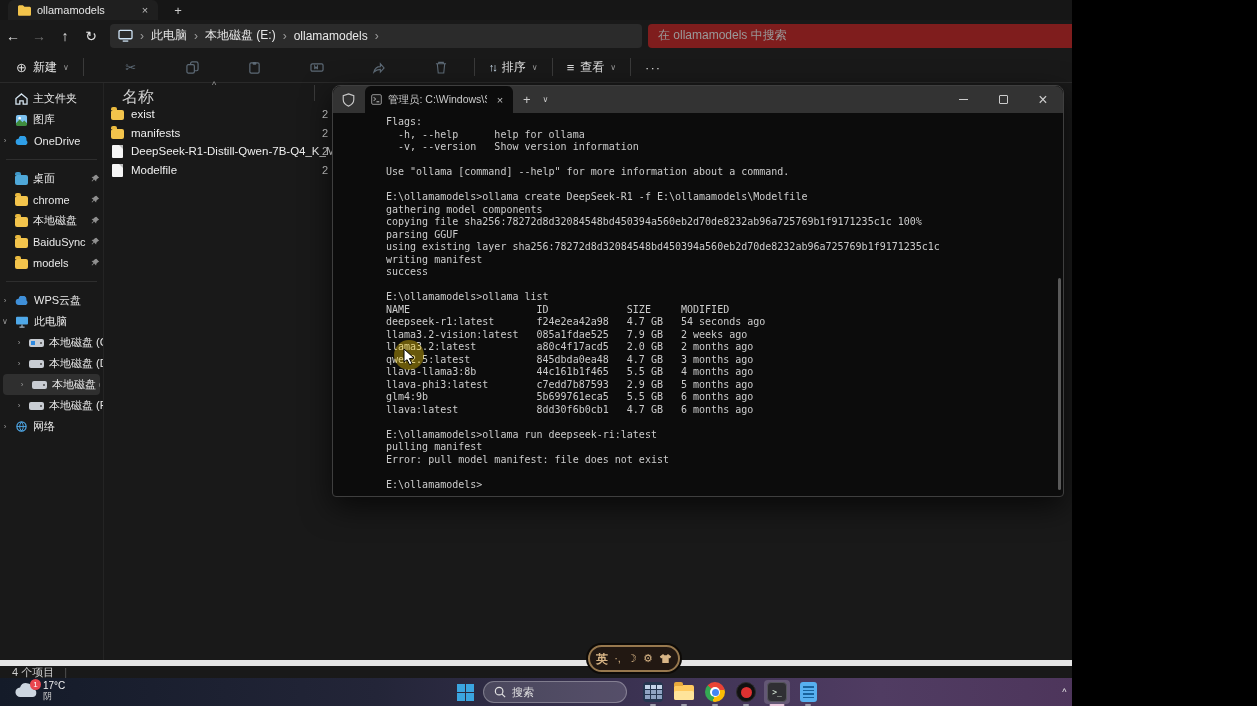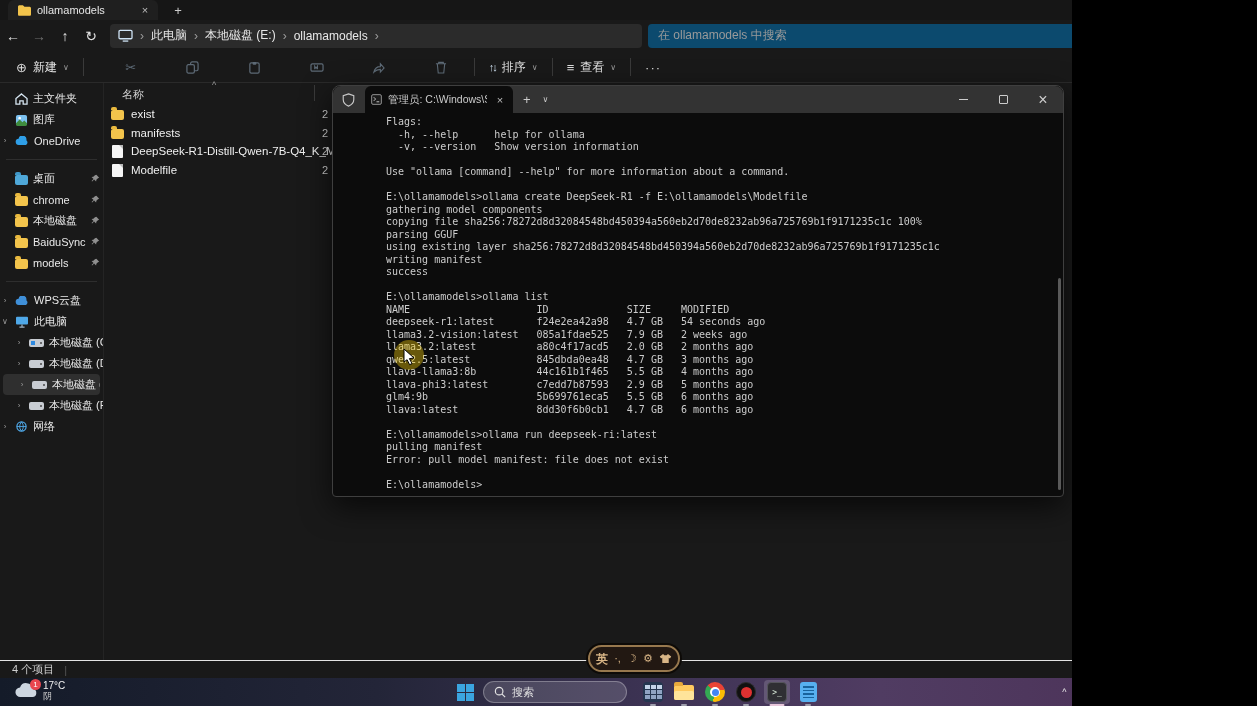--- a/index.html
+++ b/index.html
@@ -18,21 +18,21 @@
   .wc .bar { width:9px; height:1px; background:#ccc; }
   .wc .restore { width:8px; height:8px; border:1px solid #ccc; border-radius:1px; position:relative; }
   .wc .restore::before { content:""; position:absolute; left:1px; top:-3px; width:8px; height:8px; border:1px solid #ccc; border-left:none; border-bottom:none; border-radius:1px; }
 
   .navbar { position:absolute; left:0; top:20px; width:1257px; height:31px; display:flex; align-items:center; }
   .navbtn { width:26px; height:24px; display:flex; align-items:center; justify-content:center; color:#e3e3e3; font-size:14px; border-radius:4px; }
   .navbtn.dim { color:#6f6f6f; }
   .crumbbar { margin-left:6px; width:532px; height:24px; background:#2b2b2b; border-radius:4px; display:flex; align-items:center; padding:0 8px; gap:7px; }
   .crumb { font-size:12px; color:#e8e8e8; white-space:nowrap; }
   .crumb-sep { font-size:12px; color:#9c9c9c; }
-  .searchbar { margin-left:6px; flex:1; margin-right:8px; height:24px; background:#0c4a6e; border-radius:4px; display:flex; align-items:center; padding:0 10px; }
+  .searchbar { margin-left:6px; flex:1; margin-right:8px; height:24px; background:#7f1d1d; border-radius:4px; display:flex; align-items:center; padding:0 10px; }
   .search-ph { font-size:12px; color:#9a9a9a; flex:1; }
 
   .toolbar { position:absolute; left:0; top:52px; width:1257px; height:31px; display:flex; align-items:center; border-bottom:1px solid #2a2a2a; padding:0 8px; }
   .tbtn { display:flex; align-items:center; gap:6px; height:26px; padding:0 8px; border-radius:4px; color:#e6e6e6; font-size:12px; }
   .tbtn .glyph { font-size:13px; color:#dcdcdc; }
   .tico { width:30px; height:26px; display:flex; align-items:center; justify-content:center; color:#5d6a76; font-size:13px; }
   .tsep { width:1px; height:18px; background:#3a3a3a; margin:0 6px; }
   .chev { font-size:8px; color:#9a9a9a; }
   .details-btn { position:absolute; right:12px; display:flex; align-items:center; gap:6px; color:#e6e6e6; font-size:12px; }
 
@@ -47,32 +47,32 @@
   .sb-item.ind { padding-left:14px; }
   .fold { width:13px; height:10px; background:#f3c44c; border-radius:2px; position:relative; flex:none; margin-top:2px; }
   .fold::before { content:""; position:absolute; top:-3px; left:0; width:6px; height:3px; background:#e9b93e; border-radius:2px 2px 0 0; }
   .fold.blue { background:#4fa8d8; } .fold.blue::before { background:#3f97c7; }
   .drive { width:15px; height:8px; background:#c8ccd2; border-radius:2px; position:relative; flex:none; }
   .drive::after { content:""; position:absolute; right:2px; top:3px; width:2px; height:2px; border-radius:50%; background:#4a4a4a; }
   .drive.os::before { content:""; position:absolute; left:2px; top:2px; width:4px; height:4px; background:#2f8ae0; }
 
   
   .filelist { position:absolute; left:104px; top:83px; right:0; bottom:46px; }
-  .fl-header { position:absolute; left:18px; top:4px; font-size:11px; color:#d0d0d0; }
+  .fl-header { position:absolute; left:18px; top:4px; font-size:16px; color:#d0d0d0; }
   .fl-caret { position:absolute; left:108px; top:-3px; font-size:9px; color:#9a9a9a; }
   .fl-coldiv { position:absolute; left:210px; top:2px; width:1px; height:16px; background:#3a3a3a; }
   .fl-rows { position:absolute; left:0; top:22px; right:0; }
   .fl-row { height:18.6px; display:flex; align-items:center; gap:7px; padding-left:6px; position:relative; }
   .fl-name { font-size:11.5px; color:#efefef; white-space:nowrap; }
   .fl-sliver { position:absolute; left:218px; font-size:11px; color:#cfcfcf; }
   .ficon { width:14px; height:14px; flex:none; display:flex; align-items:center; justify-content:center; }
   .page { width:11px; height:13px; background:#f5f5f5; border-radius:1px; position:relative; }
   .page::before { content:""; position:absolute; right:0; top:0; border:2.5px solid #b9b9b9; border-left-color:transparent; border-bottom-color:transparent; }
 
-  .statusbar { position:absolute; left:0; top:660px; width:1257px; height:18px; background:#191919; border-top:1px solid #e5e5e5; display:flex; align-items:center; font-size:11px; color:#cfcfcf; padding-left:12px; gap:10px; }
+  .statusbar { position:absolute; left:0; top:660px; width:1257px; height:18px; background:#191919; border-top:6px solid #e5e5e5; display:flex; align-items:center; font-size:11px; color:#cfcfcf; padding-left:12px; gap:10px; }
   .sb-count-sep { color:#555; }
   .view-toggles { position:absolute; right:6px; top:1px; display:flex; gap:3px; }
   .vt { width:16px; height:15px; display:flex; align-items:center; justify-content:center; border-radius:2px; }
   .vt.active { background:#3a3a3a; }
 
   
   .terminal { position:absolute; left:332px; top:85px; width:732px; height:412px; border-radius:8px 8px 4px 4px; box-shadow:0 10px 30px rgba(0,0,0,.65); border:1px solid #3f3f3f; background:#0c0c0c; }
   .t-titlebar { height:27px; background:#333333; border-radius:8px 8px 0 0; display:flex; align-items:center; position:relative; }
   .t-shield { margin-left:9px; flex:none; }
   .t-tab { margin-left:10px; width:148px; height:27px; background:#0c0c0c; border-radius:6px 6px 0 0; display:flex; align-items:center; gap:6px; padding:0 6px; }

